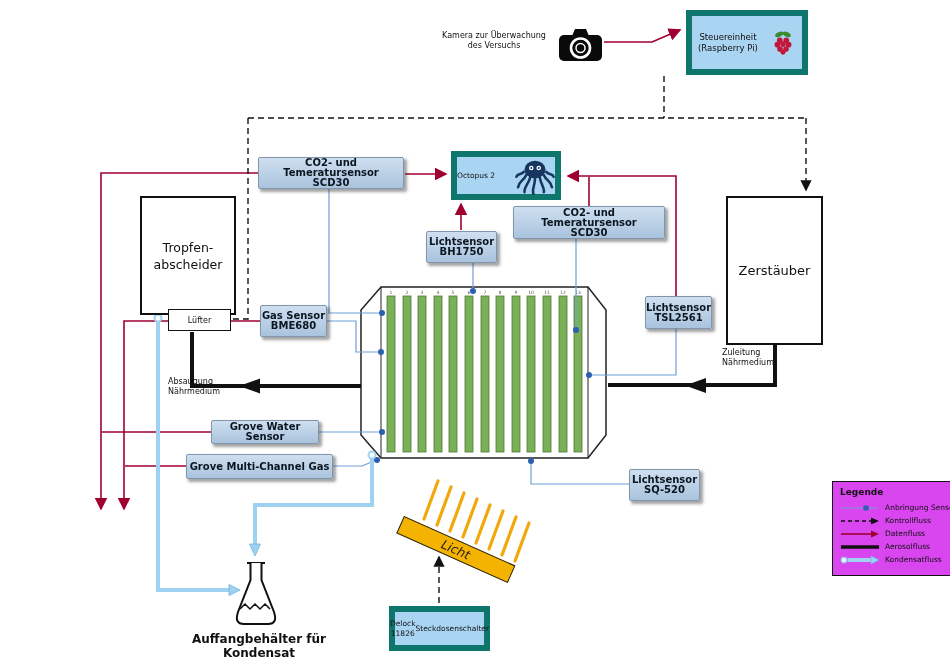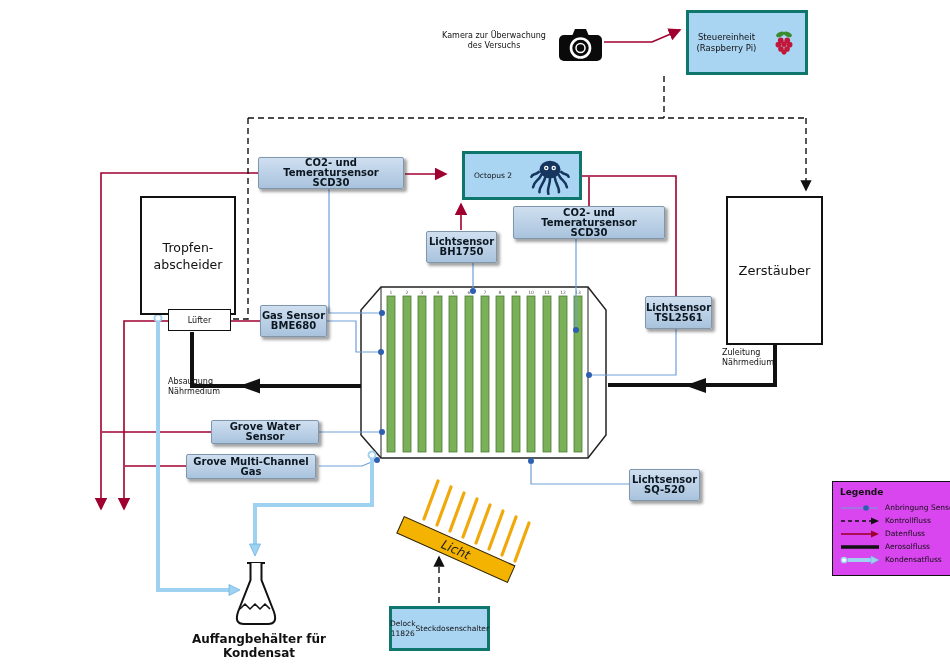--- a/index.html
+++ b/index.html
@@ -1,19 +1,19 @@
 <!DOCTYPE html>
 <html><head>
 <meta charset="utf-8">
 <style>
   html,body{margin:0;padding:0;background:#fff;}
   .stage{position:relative;width:950px;height:664px;background:#fff;overflow:hidden;
          font-family:"DejaVu Sans","Liberation Sans",sans-serif;color:#111;margin-left:36px;}
   .stage svg.wires{position:absolute;left:0;top:0;z-index:1;}
-  .bluebox{position:absolute;background:#a9d4f2;border:3px solid #0f766e;z-index:3;
+  .bluebox{position:absolute;background:#a9d4f2;border:6px solid #0f766e;z-index:3;
            display:flex;align-items:center;justify-content:space-around;box-sizing:border-box;}
   .whitebox{position:absolute;background:#fff;border:2px solid #111;z-index:3;box-sizing:border-box;
             display:flex;flex-direction:column;align-items:center;justify-content:center;text-align:center;}
   .sensorbox{position:absolute;background:linear-gradient(180deg,#cfdff0,#a9c3dd);
              border:1px solid #8096ad;border-radius:2px;box-shadow:2.5px 2.5px 3px rgba(50,50,50,.45);
              z-index:3;box-sizing:border-box;display:flex;flex-direction:column;align-items:center;
              justify-content:center;text-align:center;font-weight:bold;font-size:10px;line-height:10px;color:#0c1620;}
   .lbl{position:absolute;z-index:3;font-size:8px;line-height:10px;}
   .caption{position:absolute;z-index:3;font-weight:bold;font-size:12px;text-align:center;}
   .lightbar{position:absolute;left:368px;top:516px;width:120px;height:17px;background:#f5b301;
@@ -183,21 +183,21 @@
     <div>Tropfen-</div>
     <div>abscheider</div>
   </div>
   <div class="whitebox" style="left:132px;top:309px;width:63px;height:22px;font-size:8px;border-width:1.5px;z-index:4;">
     <div>Lüfter</div>
   </div>
   <div class="whitebox" style="left:690px;top:196px;width:97px;height:149px;font-size:13px;">
     <div>Zerstäuber</div>
   </div>
 
-  <div class="bluebox" style="left:426px;top:151px;width:120px;height:49px;">
+  <div class="bluebox" style="left:415px;top:151px;width:110px;height:49px;justify-content:space-between;">
     <span class="octlabel">Octopus 2</span>
     <svg width="40" height="42" viewBox="-12 -13 24 26">
       <ellipse cx="0" cy="-4" rx="6.5" ry="5.5" fill="#16355f"></ellipse>
       <circle cx="-2.3" cy="-5" r="1.4" fill="#fff"></circle>
         <circle cx="2.3" cy="-5" r="1.4" fill="#fff"></circle>
       <circle cx="-2.3" cy="-5" r="0.6" fill="#16355f"></circle>
         <circle cx="2.3" cy="-5" r="0.6" fill="#16355f"></circle>
       <path d="M-5.5,-0.5 C-7,3 -10,3 -10.5,7 M-3,1 C-4,5 -7,7 -6.5,10 M0,1.5 C0,6 -2,8 -1,11 M3,1 C3.5,5 6,7 5.5,10 M5.5,-0.5 C7,3 10,3 10.5,7 M-7,-2.5 C-9,-0.5 -11,-1.5 -11.5,0.5 M7,-2.5 C9,-0.5 11,-1.5 11.5,0.5" stroke="#16355f" stroke-width="1.6" fill="none" stroke-linecap="round"></path>
     </svg>
   </div>
@@ -218,21 +218,21 @@
     <div>Gas Sensor</div>
       <div>BME680</div>
   </div>
   <div class="sensorbox" style="left:609px;top:296px;width:67px;height:33px;">
     <div>Lichtsensor</div>
       <div>TSL2561</div>
   </div>
   <div class="sensorbox" style="left:175px;top:420px;width:108px;height:24px;">
     <div>Grove Water Sensor</div>
   </div>
-  <div class="sensorbox" style="left:150px;top:454px;width:130px;height:25px;">
+  <div class="sensorbox" style="left:150px;top:454px;width:147px;height:25px;">
     <div>Grove Multi-Channel Gas</div>
   </div>
   <div class="sensorbox" style="left:593px;top:469px;width:71px;height:32px;">
     <div>Lichtsensor</div>
       <div>SQ-520</div>
   </div>
 
   <div class="lbl" style="left:132px;top:377px;width:62px;">
     <div>Absaugung</div>
       <div>Nährmedium</div>

